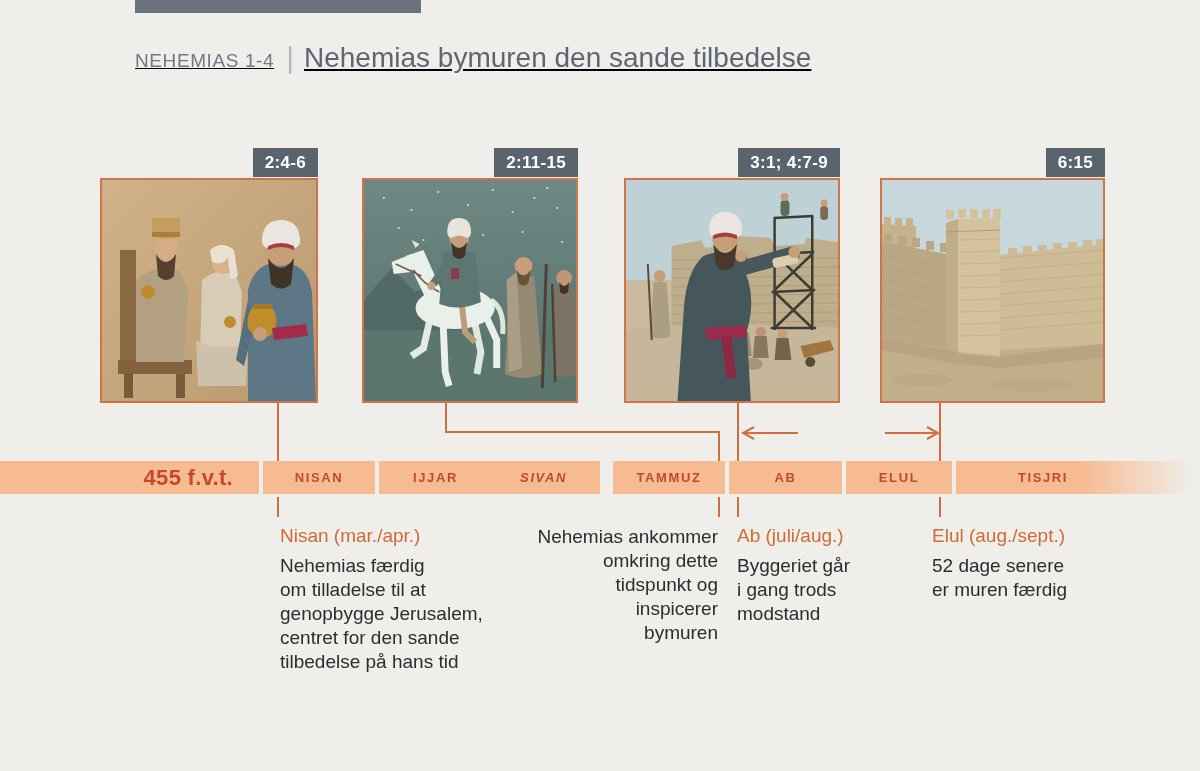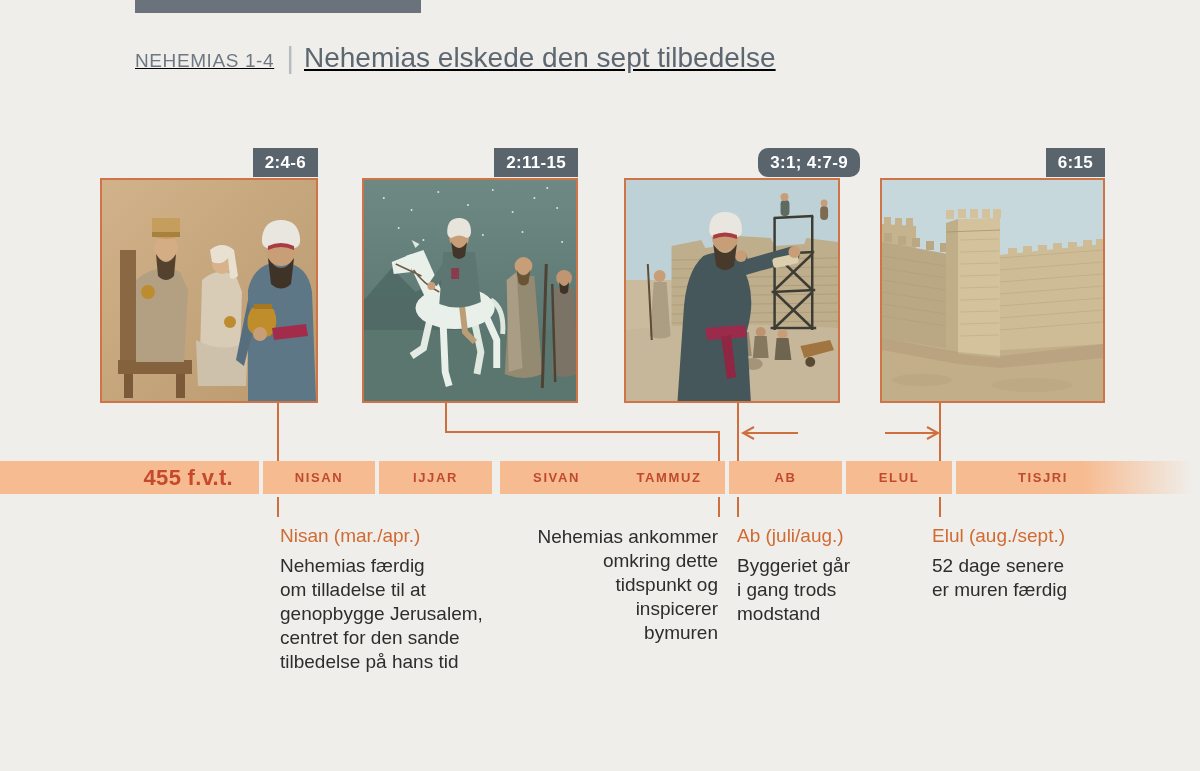--- a/index.html
+++ b/index.html
@@ -44,26 +44,26 @@
 </head>
 <body>
 
 <div id="canvas">
 
   <div class="top-bar"></div>
 
   <div class="header">
     <span class="kicker">NEHEMIAS 1-4</span>
     <span class="title-sep">|</span>
-    <span class="main-title">Nehemias elskede den sept tilbedelse</span>
+    <span class="main-title">Nehemias bymuren den sande tilbedelse</span>
   </div>
 
   <div class="badge" style="right:882px;">2:4-6</div>
   <div class="badge" style="right:622px;">2:11-15</div>
-  <div class="badge" style="right:340px;border-radius:10px;">3:1; 4:7-9</div>
+  <div class="badge" style="right:360px;">3:1; 4:7-9</div>
   <div class="badge" style="right:95px;">6:15</div>
 
   <div class="panel" style="left:100px;width:218px;">
     <svg viewBox="0 0 214 221" preserveAspectRatio="none">
       <defs>
         <linearGradient id="p1bg" x1="0" y1="0" x2="1" y2="1">
           <stop offset="0" stop-color="#d1b28a"></stop>
             <stop offset="1" stop-color="#ba996e"></stop>
         </linearGradient>
       </defs>
@@ -295,21 +295,21 @@
     <path d="M57,8 H3 M13,2 L2,8 L13,14" stroke="#cf6f3e" stroke-width="2" fill="none"></path>
   </svg>
   <svg class="arrow-svg" style="left:885px;top:425px;" width="55" height="16">
     <path d="M0,8 H52 M42,2 L53,8 L42,14" stroke="#cf6f3e" stroke-width="2" fill="none"></path>
   </svg>
 
   <div>
     <div class="seg seg-era" style="left:0;width:259px;">455 f.v.t.</div>
     <div class="seg" style="left:263px;width:112px;">NISAN</div>
     <div class="seg" style="left:379px;width:113px;">IJJAR</div>
-    <div class="seg" style="left:500px;width:113px;">SIVAN</div>
+    <div class="seg" style="left:487px;width:113px;font-style:italic;">SIVAN</div>
     <div class="seg" style="left:613px;width:112px;">TAMMUZ</div>
     <div class="seg" style="left:729px;width:113px;">AB</div>
     <div class="seg" style="left:846px;width:106px;">ELUL</div>
     <div class="seg seg-fade" style="left:956px;width:244px;">TISJRI</div>
   </div>
 
   <div class="anno" style="left:280px;width:210px;">
     <div class="anno-label">Nisan (mar./apr.)</div>
     <div class="anno-body">Nehemias færdig
 om tilladelse til at

